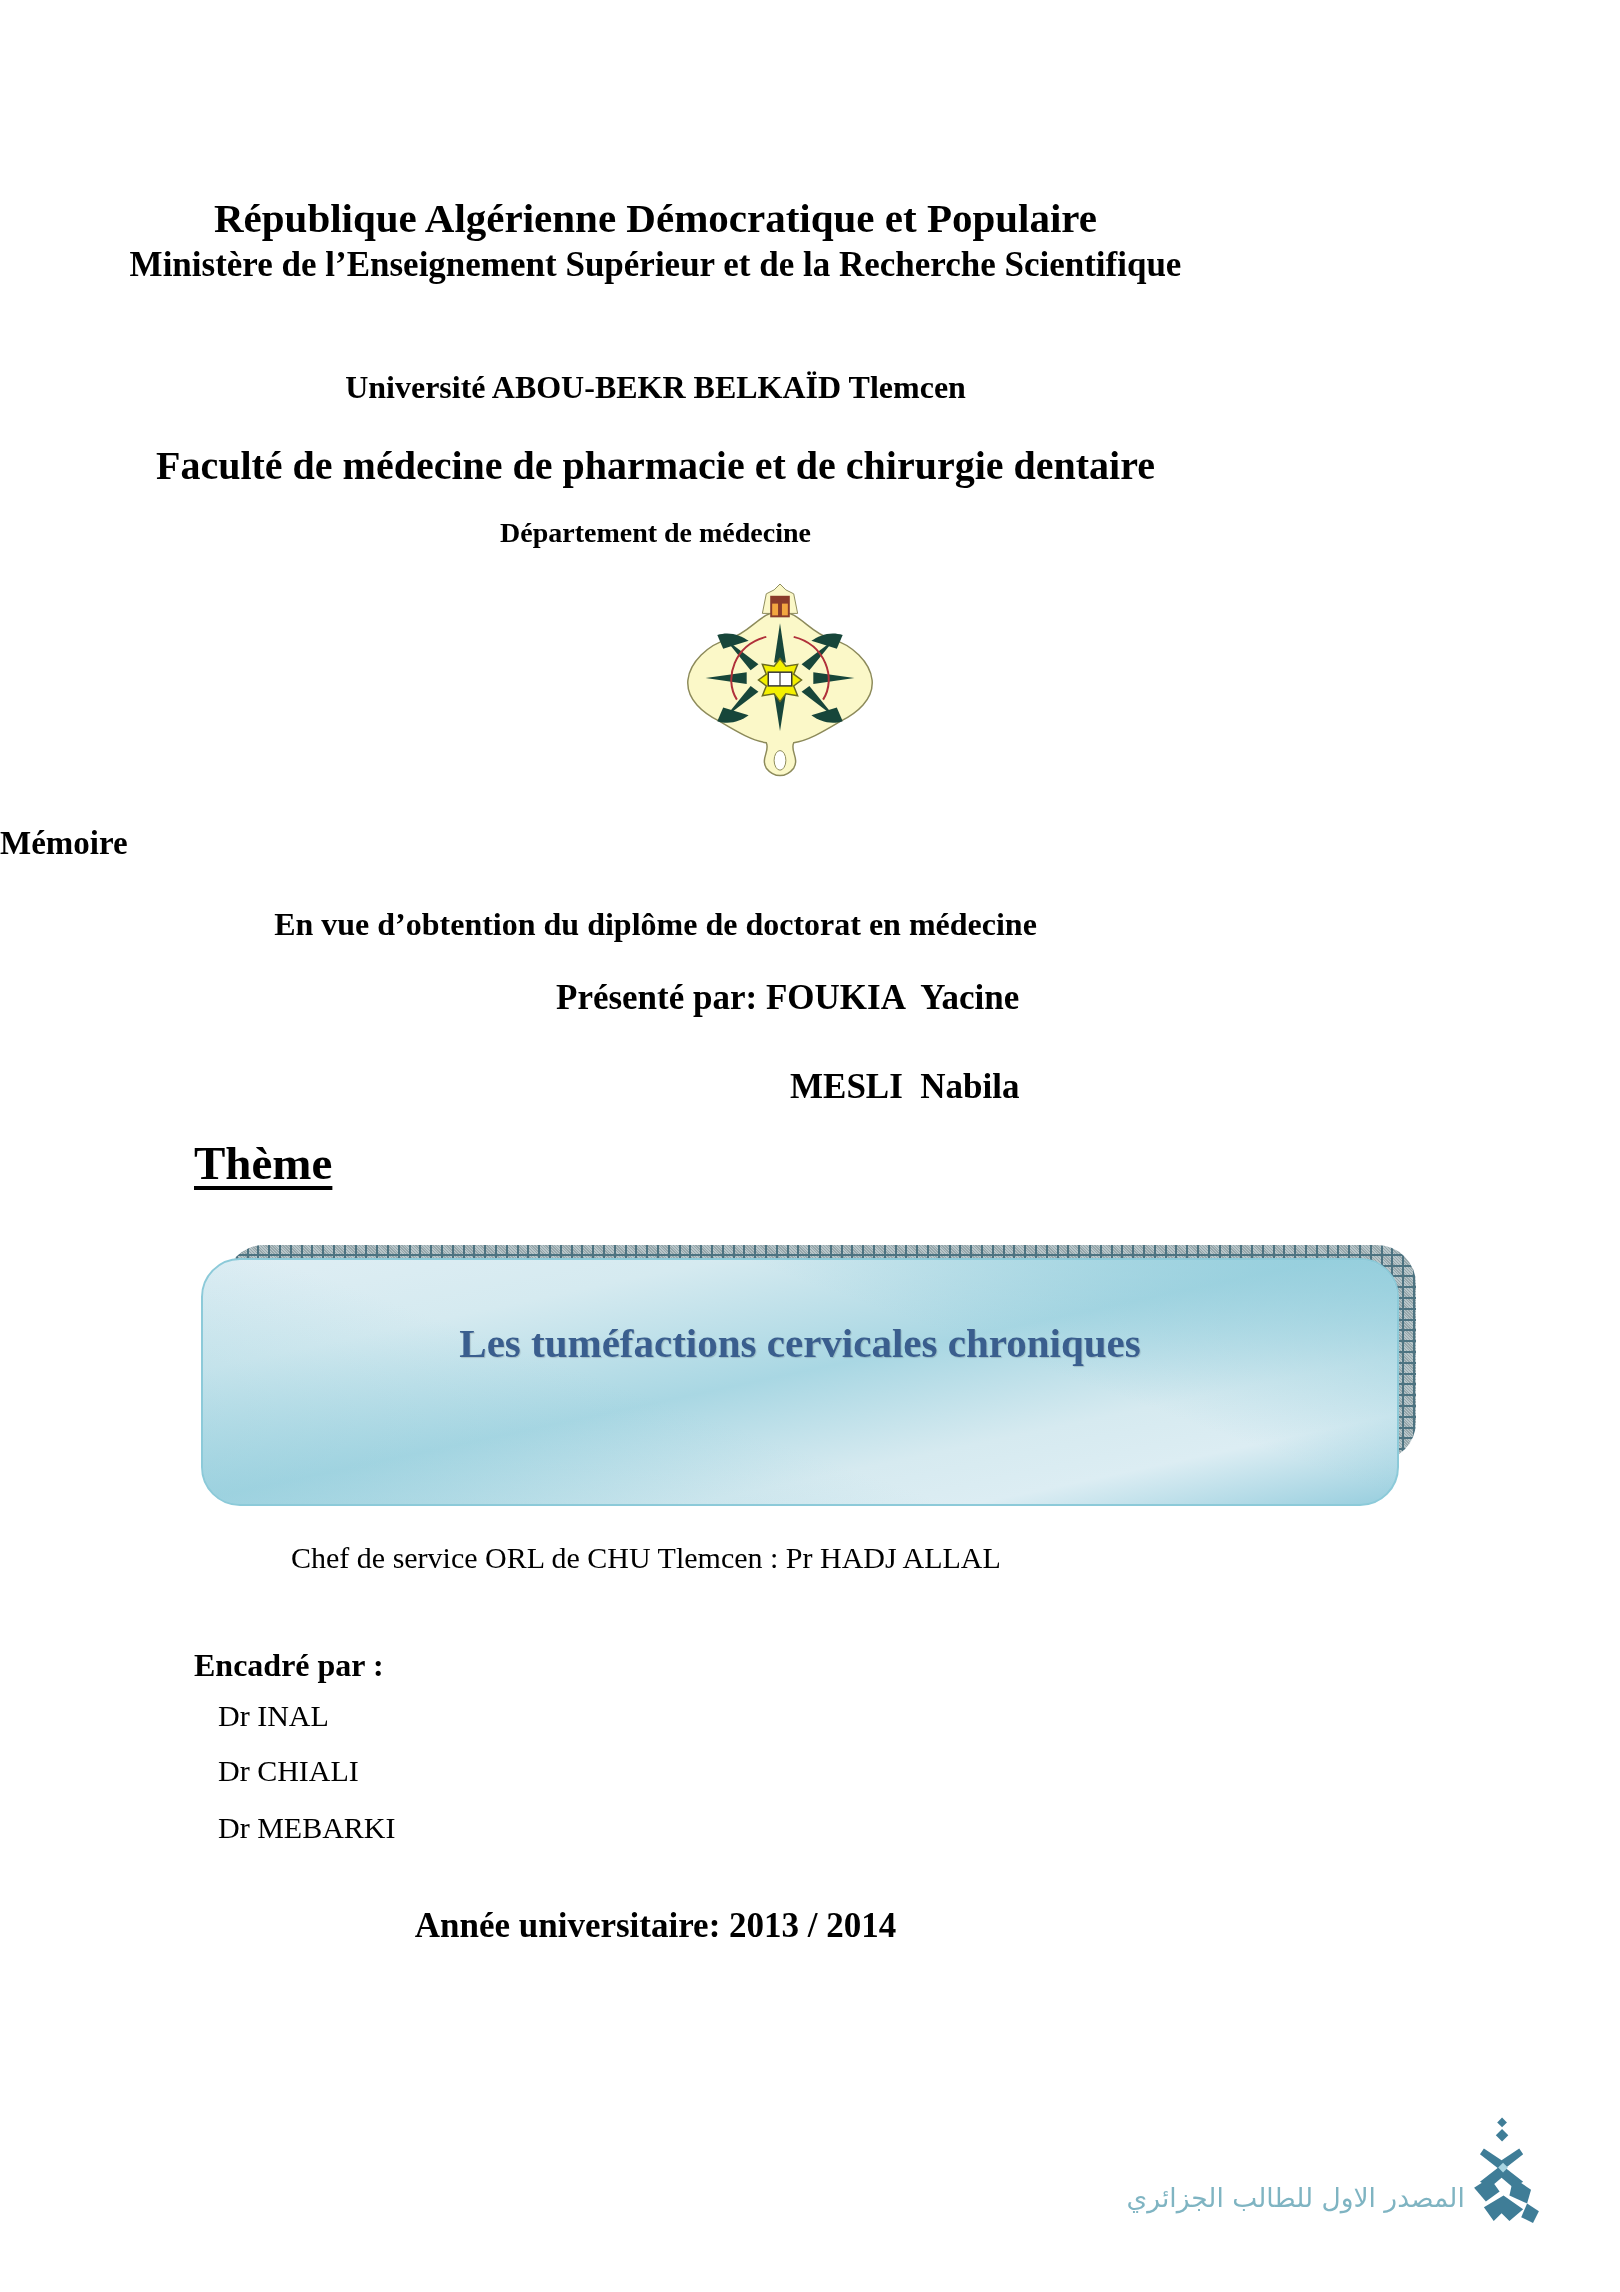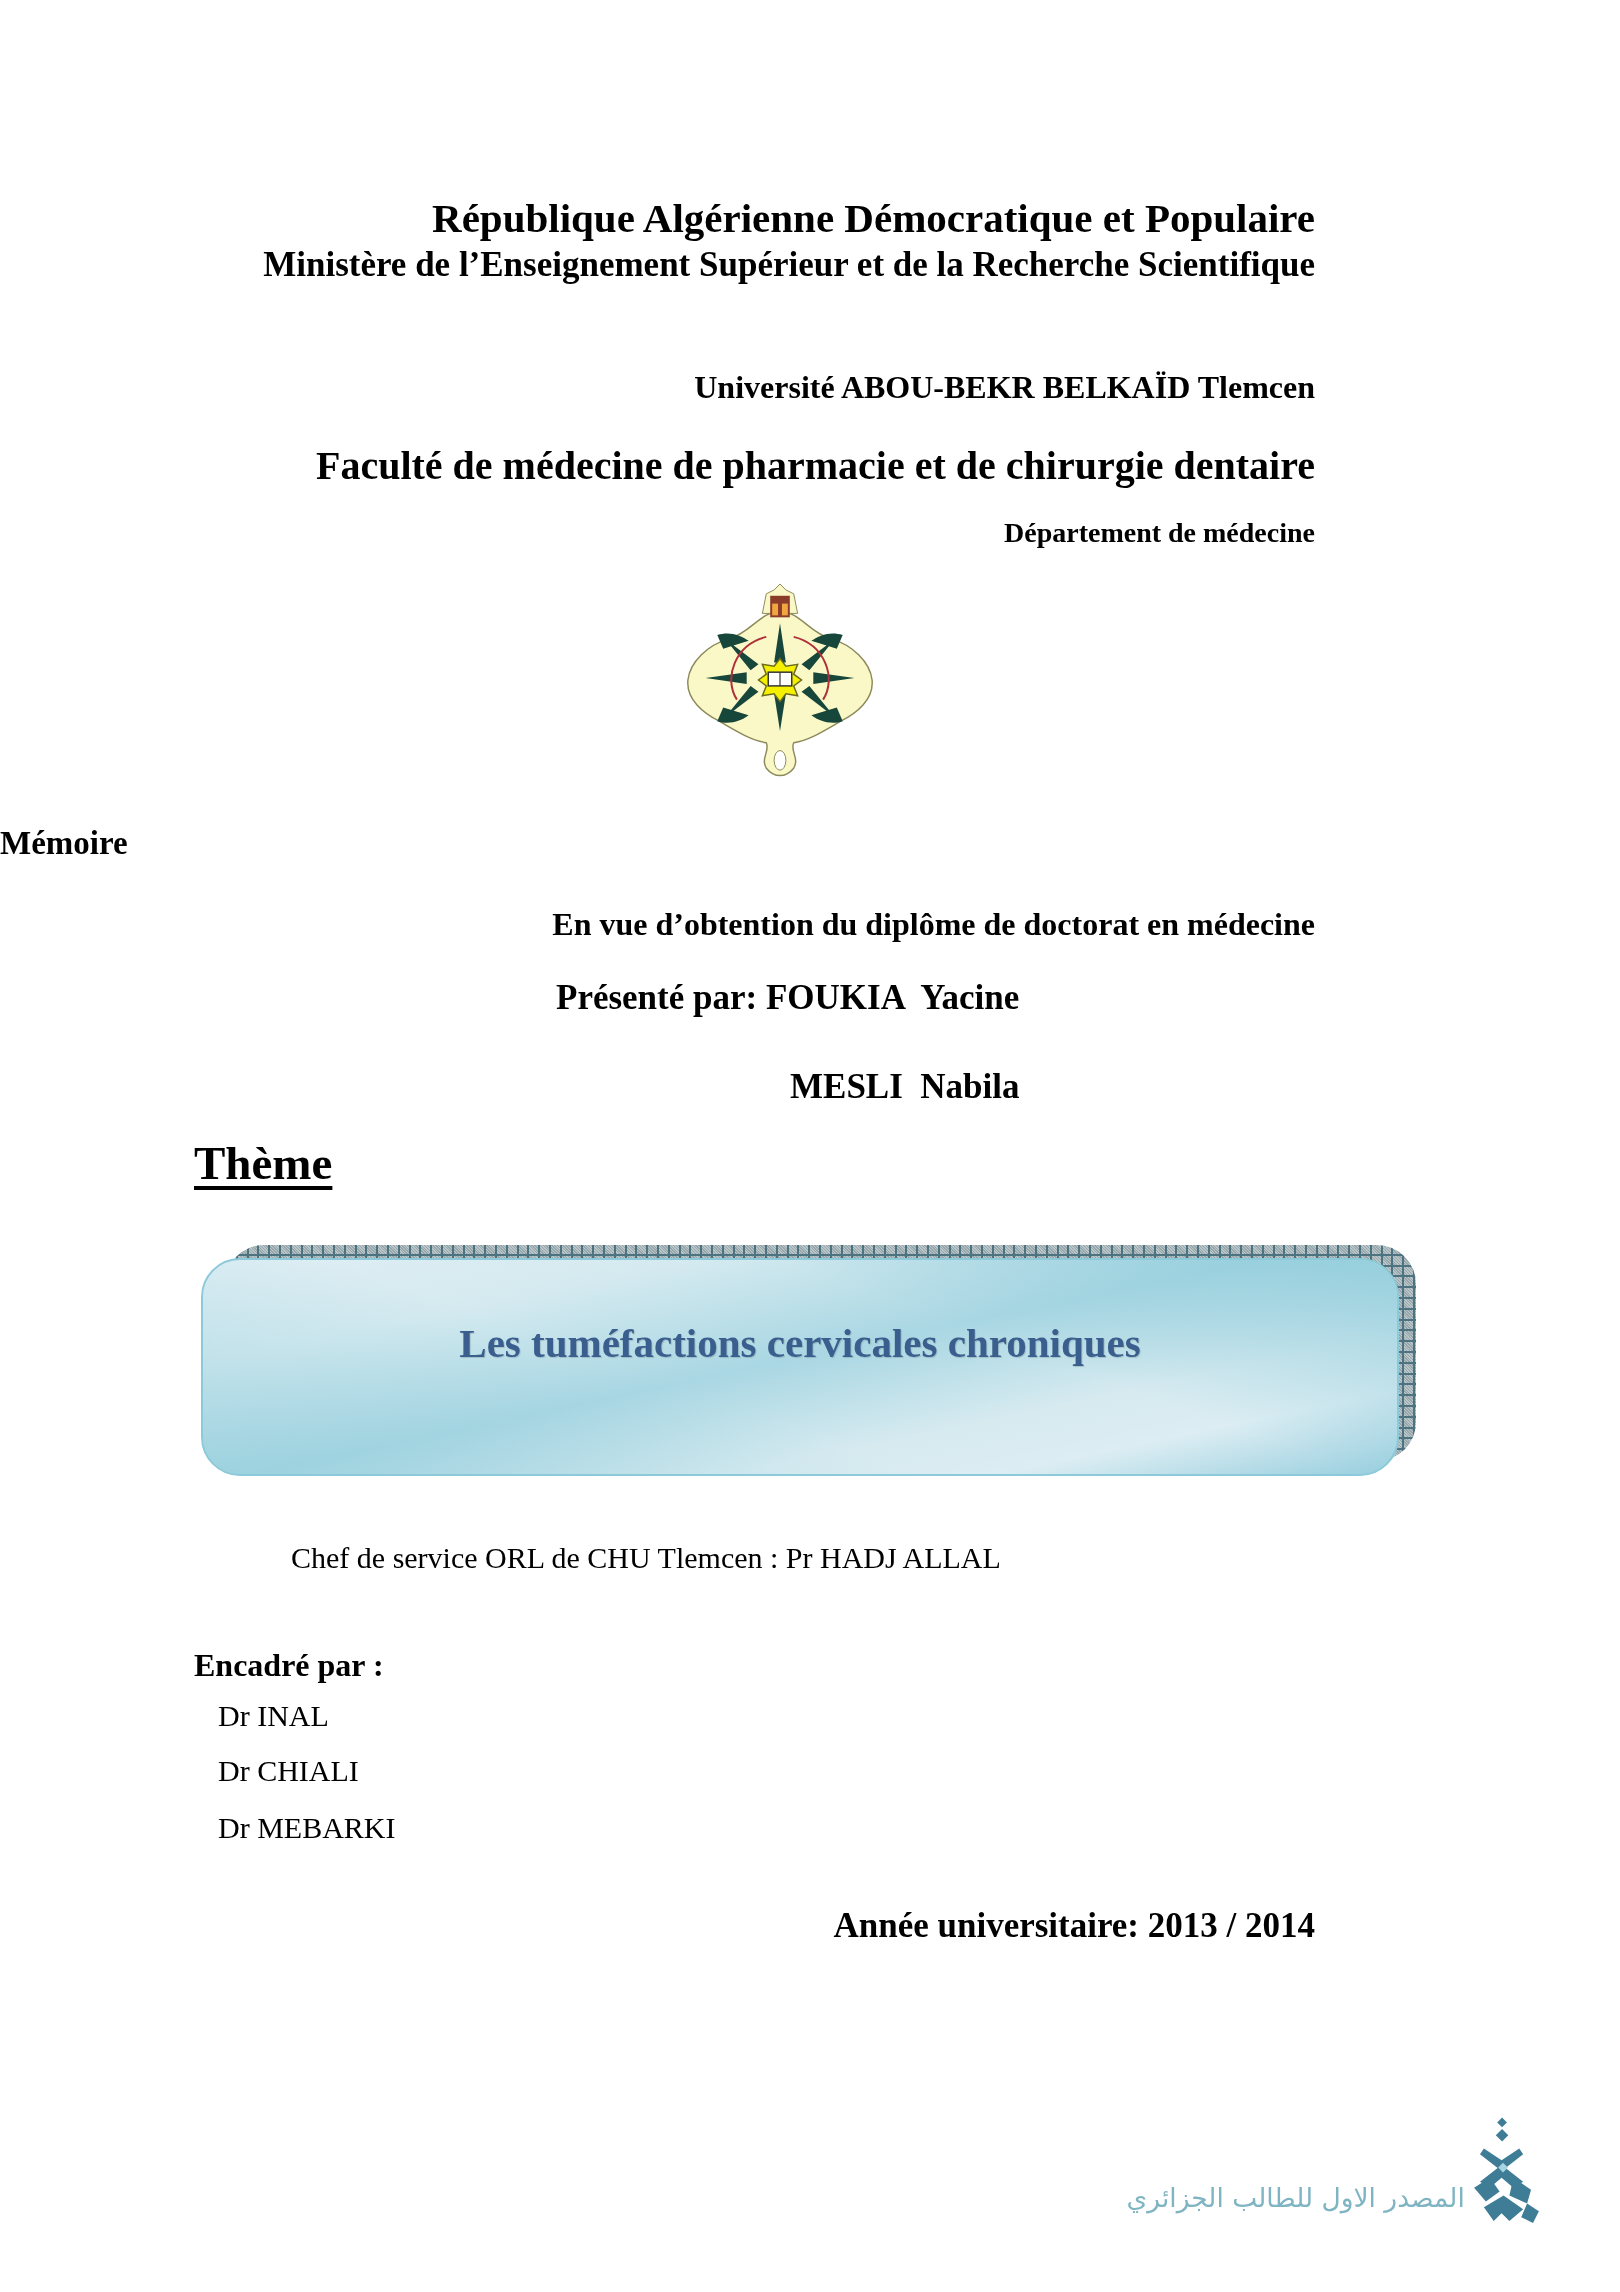--- a/index.html
+++ b/index.html
@@ -1,21 +1,21 @@
 <!DOCTYPE html>
 <html><head>
   <meta charset="utf-8">
   <style>
     html, body { margin: 0; padding: 0; background: #ffffff; }
     body {
       width: 1620px; height: 2293px; position: relative; overflow: hidden;
       font-family: "Liberation Serif", "DejaVu Serif", serif; color: #000;
     }
     .abs { position: absolute; white-space: nowrap; }
-    .center { left: 12px; width: 1303px; text-align: right; }
+    .center { left: 4px; width: 1303px; text-align: center; }
     .b { font-weight: bold; }
 
     #republic { top: 194px; font-size: 41px; }
     #ministry { top: 245px; font-size: 35px; }
     #university { top: 369px; font-size: 32px; }
     #faculty { top: 442px; font-size: 40px; }
     #department { top: 517px; font-size: 28px; }
 
     #logo { left: 684px; top: 584px; width: 192px; height: 194px; }
 
@@ -29,21 +29,21 @@
     #title-shadow {
       left: 225px; top: 1245px; width: 1191px; height: 216px;
       border-radius: 39px;
       background-color: #a3b2b6;
       background-image:
         repeating-linear-gradient(90deg, #4d7381 0 2px, transparent 2px 10.8px),
         repeating-linear-gradient(0deg, #4d7381 0 2px, transparent 2px 10.8px),
         repeating-linear-gradient(45deg, #b8c6ca 0 1px, #96a6aa 1px 2px);
     }
     #title-box {
-      left: 201px; top: 1258px; width: 1198px; height: 218px;
+      left: 201px; top: 1258px; width: 1198px; height: 248px;
       border-radius: 39px;
       border: 2.9px solid #8ccad9;
       box-sizing: border-box;
       background: linear-gradient(160deg, #dcedf3 0%, #d8ebf1 28%, #9fd3e0 48%, #dbedf2 66%, #9cd0df 100%);
       background: linear-gradient(168deg, #dfeef4 0%, #d5eaf0 22%, #a9d7e3 48%, #d6eaf0 70%, #dcedf3 82%, #97cede 100%);
     }
     #title-box::after {
       content: ""; position: absolute; inset: 0; border-radius: 37px;
       background: linear-gradient(200deg, rgba(143,204,219,0.8) 0%, rgba(143,204,219,0) 35%, rgba(255,255,255,0) 60%, rgba(143,204,219,0.5) 100%);
       pointer-events: none;

